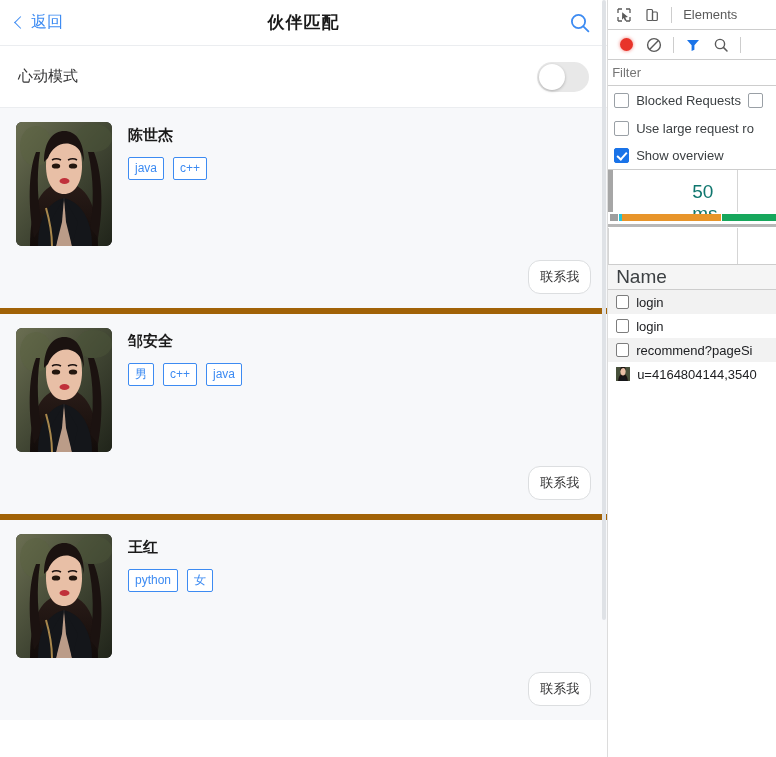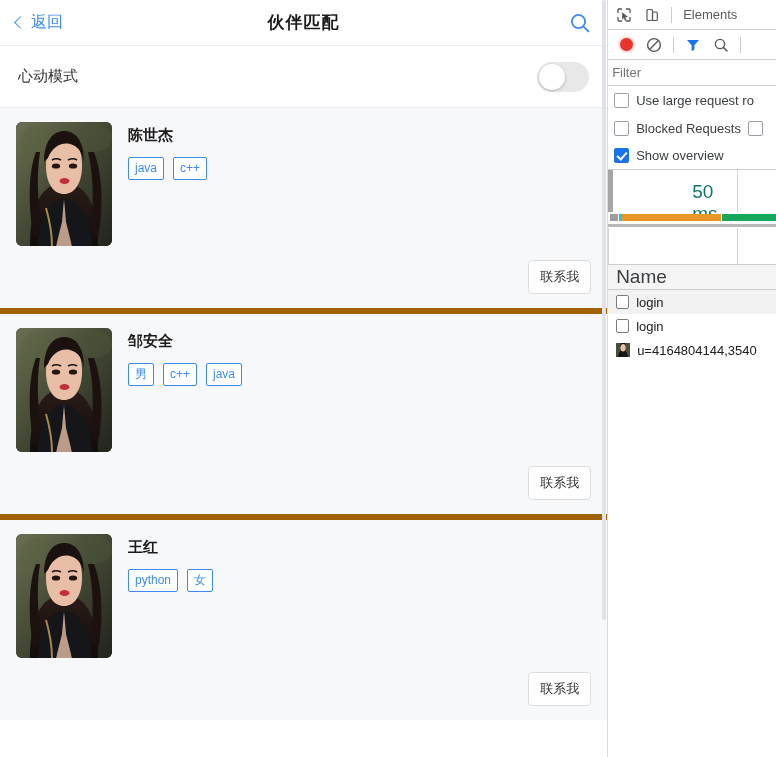--- a/index.html
+++ b/index.html
@@ -110,21 +110,21 @@
     border-radius: 2px;
     cursor: pointer;
   }
   .card-foot {
     display: flex; justify-content: flex-end;
     padding: 14px 0 14px 0;
   }
   .contact-btn {
     background: #fff;
     border: 1px solid #dcdee0;
-    border-radius: 4px;
+    border-radius: 12px;
     color: #323233;
     font-size: 13px;
     padding: 7px 11px;
     cursor: pointer;
     font-family: "Liberation Sans", "DejaVu Sans", sans-serif;
   }
   .app-scrollbar {
     position: absolute; top: 0; right: 0;
     width: 6px; height: 757px;
     background: transparent;
@@ -476,27 +476,27 @@
       </div>
       <div class="dt-sep"></div>
     </div>
 
     <div class="dt-filterbar">
       <input class="dt-filter-input" type="text" placeholder="Filter" style="">
     </div>
 
     <div class="dt-check-row">
       <span class="cbox"></span>
-      <span class="cb-label">Use large request ro</span>
+      <span class="cb-label">Blocked Requests</span>
+      <span class="cbox"></span>
     </div>
 
     <div class="dt-check-row">
       <span class="cbox"></span>
-      <span class="cb-label">Blocked Requests</span>
-      <span class="cbox"></span>
+      <span class="cb-label">Use large request ro</span>
     </div>
 
     <div class="dt-check-row last">
       <span class="cbox checked"></span>
       <span class="cb-label">Show overview</span>
     </div>
 
     <div class="dt-overview">
       <div class="ov-ruler">
         <div class="ov-left-handle"></div>
@@ -519,20 +519,24 @@
         <div class="dt-th">Name</div>
       </div>
 
       <div class="dt-row odd">
         <span class="doc-ico"></span>
         <span class="dt-row-name">login</span>
       </div>
       <div class="dt-row">
         <span class="doc-ico"></span>
         <span class="dt-row-name">login</span>
+      </div>
+      <div class="dt-row odd">
+        <span class="doc-ico"></span>
+        <span class="dt-row-name">recommend?pageSi</span>
       </div>
       <div class="dt-row">
         <span class="img-ico">
           <svg viewBox="0 0 96 124" preserveAspectRatio="xMidYMid slice">
             <rect width="96" height="124" fill="#47503a"></rect>
             <path d="M14 124 C14 82 26 62 48 60 C70 62 82 82 82 124 Z" fill="#1a1210"></path>
             <path d="M30 44 C30 24 38 14 48 14 C58 14 66 24 66 44 C66 62 58 72 48 72 C38 72 30 62 30 44 Z" fill="#e8bfa6"></path>
             <path d="M28 40 C28 18 38 9 48 9 C60 9 68 19 68 40 C66 30 62 24 54 22 C44 20 36 26 32 36 Z" fill="#1b1210"></path>
             <path d="M22 124 C22 96 32 80 48 76 C64 80 76 96 76 124 Z" fill="#14161a"></path>
           </svg>

